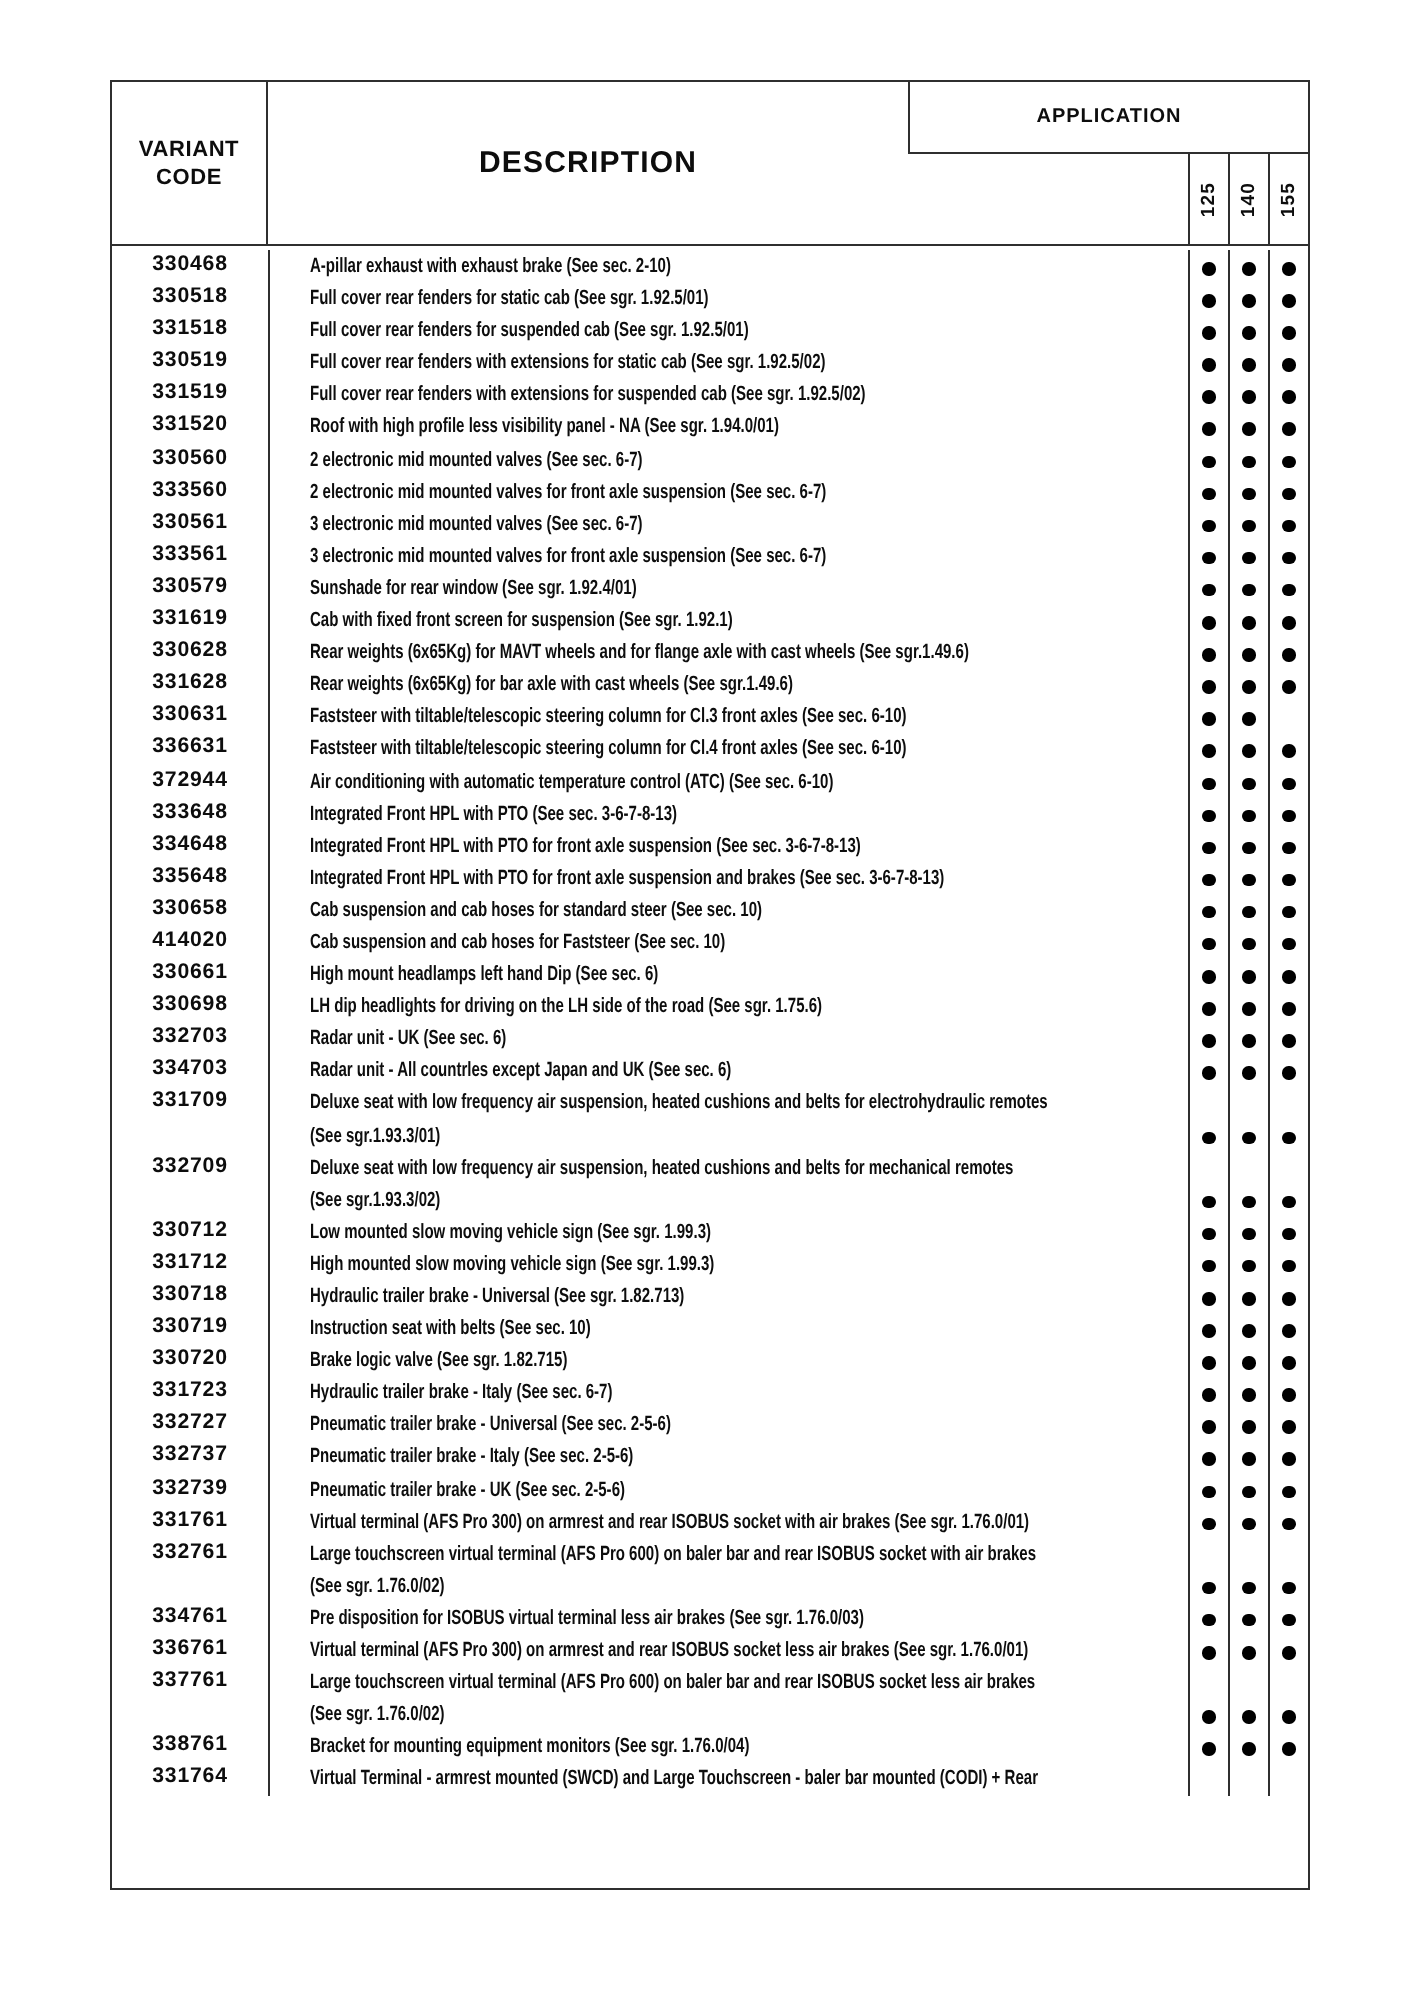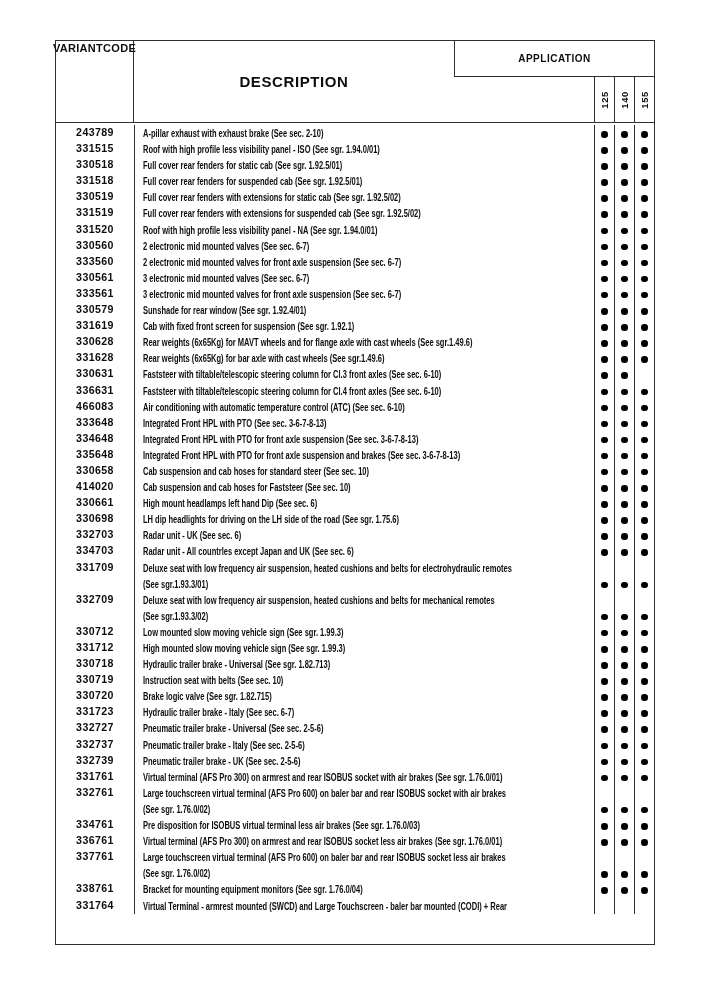--- a/index.html
+++ b/index.html
@@ -13,21 +13,21 @@
 
   .tbl {
     position:absolute; left:55px; top:40px; width:600px; height:905px;
     border:1px solid #2f2f2f; background:#fff;
   }
 
   
   .hdr { position:relative; height:82px; border-bottom:1px solid #2f2f2f; display:flex; }
   .hdr-code {
     width:78px; border-right:1px solid #2f2f2f;
-    display:flex; flex-direction:row; justify-content:center; align-items:flex-start;
+    display:flex; flex-direction:column; justify-content:center; align-items:center;
     font-weight:bold; font-size:11px; line-height:14px; letter-spacing:.3px;
   }
   .hdr-desc {
     flex:1; display:flex; align-items:center; justify-content:center;
     font-weight:bold; font-size:15px; letter-spacing:.6px; padding-right:200px;
   }
   .app-box {
     position:absolute; top:0; right:0; width:200px; height:36px;
     border-left:1px solid #2f2f2f; border-bottom:1px solid #2f2f2f; background:#fff;
     display:flex; align-items:center; justify-content:center;
@@ -46,21 +46,21 @@
   
   .tbody { position:relative; height:821px; padding-top:2px; overflow:hidden; }
   .row { display:flex; }
   .cell-code {
     width:78px; text-align:center; font-weight:bold; font-size:10.6px;
     line-height:14.1px; letter-spacing:.4px;
   }
   .cell-desc {
     width:460px; border-left:1px solid #2f2f2f; padding-left:8px; overflow:hidden;
   }
-  .line { line-height:14.1px; white-space:nowrap; }
+  .line { line-height:14.1px; white-space:nowrap;margin-left:12px; }
   .ln {
     display:inline-block; transform:scaleX(.73); transform-origin:0 50%;
     font-weight:bold; font-size:10.3px; white-space:nowrap;
   }
   .dotcell {
     width:20px; border-left:1px solid #2f2f2f;
     display:flex; align-items:flex-end; justify-content:center;
   }
   .dot { width:6.5px; height:6.5px; border-radius:50%; background:#000; margin-bottom:3.6px; }
 
@@ -91,50 +91,35 @@
           <span>140</span>
         </div>
         <div class="app-col">
           <span>155</span>
         </div>
       </div>
     </div>
 
     <div class="tbody">
         <div class="row">
-          <div class="cell-code">243789</div>
+          <div class="cell-code">330468</div>
           <div class="cell-desc">
             <div class="line"><span class="ln">A-pillar exhaust with exhaust brake (See sec. 2-10)</span></div>
           </div>
           <div class="dotcell">
             <span class="dot"></span>
           </div>
           <div class="dotcell">
             <span class="dot"></span>
           </div>
           <div class="dotcell">
             <span class="dot"></span>
           </div>
         </div>
         <div class="row">
-          <div class="cell-code">331515</div>
-          <div class="cell-desc">
-            <div class="line"><span class="ln">Roof with high profile less visibility panel - ISO (See sgr. 1.94.0/01)</span></div>
-          </div>
-          <div class="dotcell">
-            <span class="dot"></span>
-          </div>
-          <div class="dotcell">
-            <span class="dot"></span>
-          </div>
-          <div class="dotcell">
-            <span class="dot"></span>
-          </div>
-        </div>
-        <div class="row">
           <div class="cell-code">330518</div>
           <div class="cell-desc">
             <div class="line"><span class="ln">Full cover rear fenders for static cab (See sgr. 1.92.5/01)</span></div>
           </div>
           <div class="dotcell">
             <span class="dot"></span>
           </div>
           <div class="dotcell">
             <span class="dot"></span>
           </div>
@@ -344,21 +329,21 @@
             <span class="dot"></span>
           </div>
           <div class="dotcell">
             <span class="dot"></span>
           </div>
           <div class="dotcell">
             <span class="dot"></span>
           </div>
         </div>
         <div class="row">
-          <div class="cell-code">466083</div>
+          <div class="cell-code">372944</div>
           <div class="cell-desc">
             <div class="line"><span class="ln">Air conditioning with automatic temperature control (ATC) (See sec. 6-10)</span></div>
           </div>
           <div class="dotcell">
             <span class="dot"></span>
           </div>
           <div class="dotcell">
             <span class="dot"></span>
           </div>
           <div class="dotcell">

